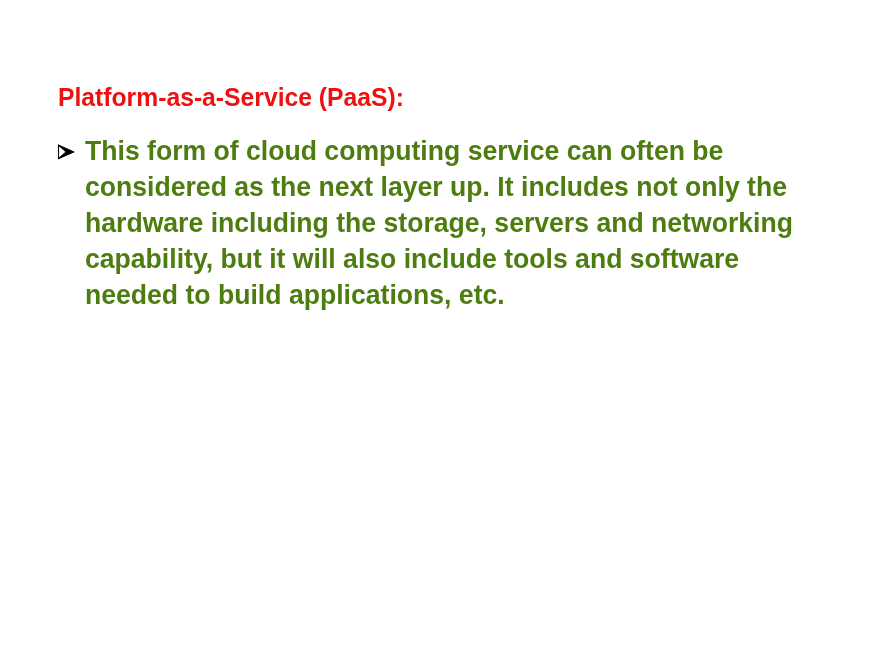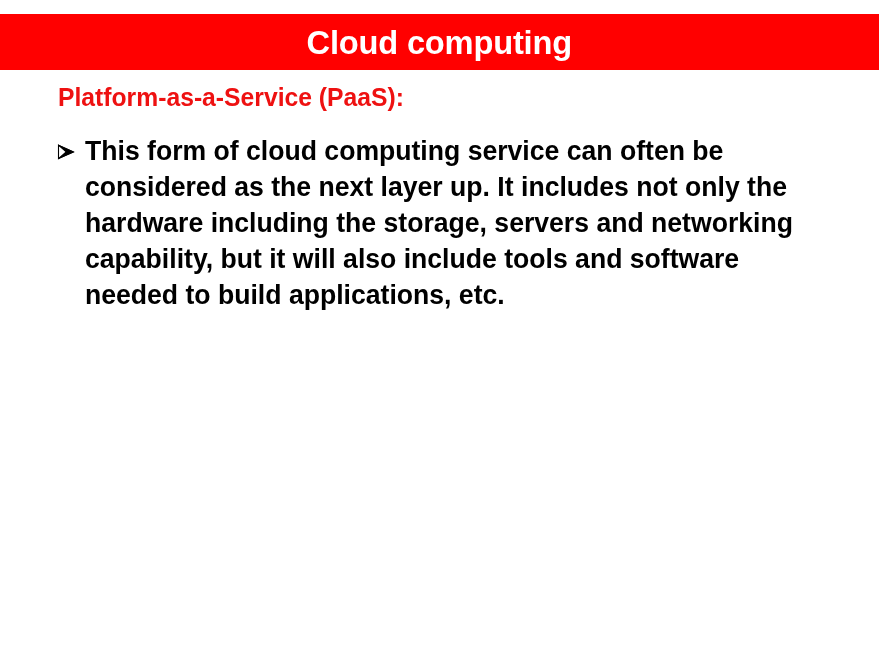--- a/index.html
+++ b/index.html
@@ -62,21 +62,21 @@
   #body-block {
     position: absolute;
     left: 56px;
     top: 133px;
     width: 800px;
   }
   .bullet-item {
     position: relative;
     display: flex;
     align-items: flex-start;
-    color: #000000;
+    color: #4d7c0f;
     font-size: 27px;
     font-weight: bold;
     line-height: 36px;
   }
   .bullet-marker {
     flex: 0 0 auto;
     width: 29px;
     height: 36px;
     display: flex;
     align-items: center;
@@ -91,23 +91,20 @@
     text-align: left;
     transform: scaleX(0.985);
     transform-origin: left top;
   }
 </style>
 </head>
 <body>
 
 <div id="slide">
 
-  <div id="title-banner">
-    <div id="title-text">Cloud computing</div>
-  </div>
 
   <div id="subtitle">Platform-as-a-Service (PaaS):</div>
 
   <div id="body-block">
     <div class="bullet-item">
       <span class="bullet-marker">
         <svg width="22" height="22" viewBox="0 0 22 22" aria-hidden="true">
           <path d="M2.5 4.2 L17.5 10.9 L2.5 17.6 L8.0 10.9 Z" fill="#000000" stroke="#000000" stroke-width="0.8" stroke-linejoin="miter"></path>
           <path d="M2.5 4.2 L10.2 10.9 L2.5 17.6 Z" fill="#ffffff" stroke="#000000" stroke-width="1.1" stroke-linejoin="miter"></path>
           <path d="M2.5 4.2 L17.5 10.9 L2.5 17.6" fill="none" stroke="#000000" stroke-width="1.1" stroke-linejoin="miter" stroke-linecap="butt"></path>

